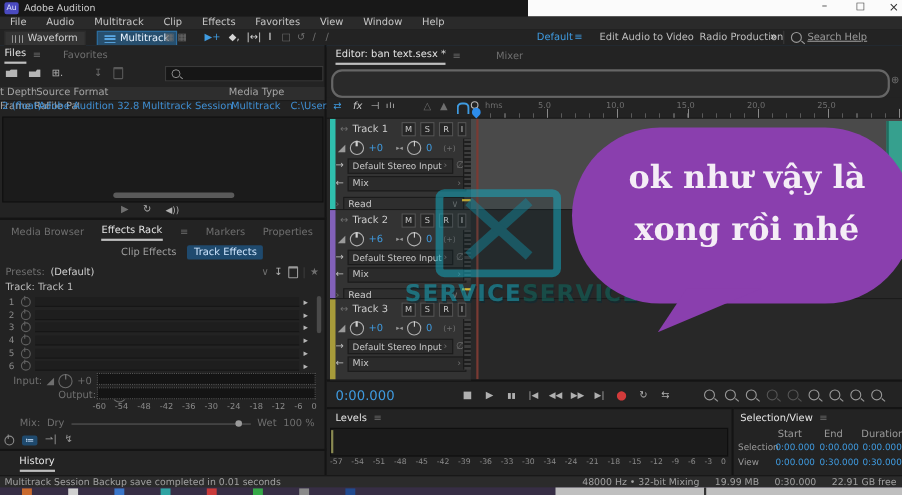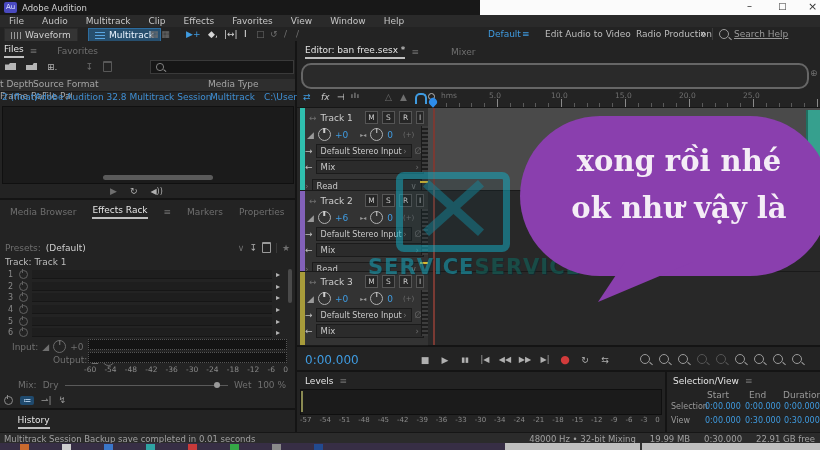--- a/index.html
+++ b/index.html
@@ -130,20 +130,24 @@
 </div>
 
 <div class="abs panel" style="left:0;top:198px;width:295px;height:210px;border-top:2px solid #141414;border-right:2px solid #141414;">
   <div class="abs row" style="left:10px;top:5px;gap:16px;">
     <span class="dim">Media Browser</span>
     <span class="white tab-underline" style="padding-bottom:2px;">Effects Rack</span>
     <span class="dim">≡</span>
     <span class="dim">Markers</span>
     <span class="dim">Properties</span>
   </div>
+  <div class="abs row" style="left:110px;top:23px;gap:10px;">
+    <span style="color:#9f9f9f;">Clip Effects</span>
+    <span style="background:#1f4a6e;color:#cfe6ff;padding:1.5px 6px;border-radius:2px;">Track Effects</span>
+  </div>
   <div class="abs row" style="left:5px;top:42px;width:285px;gap:5px;">
     <span class="dim">Presets:</span>
     <span style="color:#cfcfcf;">(Default)</span>
     <span class="dim" style="margin-left:auto;">∨</span>
     <span style="color:#b5b5b5;">↧</span>
     <span class="trash"></span>
     <span style="width:1px;height:10px;background:#3a3a3a;"></span>
     <span class="dim">★</span>
   </div>
   <span class="abs" style="left:5px;top:57px;color:#bdbdbd;">Track: Track 1</span>
@@ -234,21 +238,21 @@
   <div class="abs row" style="left:10px;top:5px;gap:6px;flex-direction:column;">
     <span class="white tab-underline" style="padding-bottom:2px;">History</span>
     <span class="dim">≡</span>
     <span class="dim" style="margin-left:22px;">Video</span>
   </div>
 </div>
 
 <div class="abs panel" style="left:297px;top:41px;width:523px;height:329px;overflow:hidden;">
 
   <div class="abs row" style="left:8px;top:4px;gap:6px;">
-    <span class="white tab-underline" style="padding-bottom:2px;">Editor: ban free.sesx *</span>
+    <span class="white tab-underline" style="padding-bottom:2px;">Editor: ban text.sesx *</span>
     <span class="dim">≡</span>
     <span class="dim" style="margin-left:26px;">Mixer</span>
   </div>
 
   <div class="abs" style="left:4px;top:22px;width:504px;height:22px;background:#2a2a2a;border:2px solid #666;border-radius:10px;"></div>
   <span class="abs dim" style="left:513px;top:27px;">⊕</span>
 
   <div class="abs" style="left:0;top:48px;width:523px;height:18px;background:#232323;border-bottom:1px solid #161616;">
     <span class="abs" style="left:6px;top:3px;color:#3f9be0;">⇄</span>
     <span class="abs" style="left:24px;top:3px;color:#c8c8c8;font-style:italic;">fx</span>
@@ -441,22 +445,22 @@
     <span style="position:absolute;left:46px;top:-8px;width:9px;height:74px;background:#117e92;transform:rotate(-48deg);"></span>
   </div>
   <div style="font-size:21px;font-weight:bold;letter-spacing:1px;margin-top:3px;text-shadow:1px 1px 0 #0a2a33;">
     <span style="color:#14a7bd;">SERVICE</span><span style="color:#0d6b61;">SERVICE</span>
   </div>
 </div>
 
 <div class="abs" style="left: 520px; top: 116px; width: 310px; height: 160px; border-radius: 80px; z-index: 5; background-color: rgb(138, 63, 174);"></div>
 <div class="abs" style="left: 598px; top: 262px; width: 95px; height: 40px; clip-path: polygon(28% 0px, 100% 0px, 0px 100%); z-index: 5; background-color: rgb(138, 63, 174);"></div>
 <div class="abs" style="left: 540px; top: 138px; width: 278px; z-index: 6; text-align: center; font-family: &quot;DejaVu Serif&quot;, serif; font-weight: bold; font-size: 29px; line-height: 47px; color: rgb(244, 237, 246);">
+  <div>ok như vậy là</div>
   <div>xong rồi nhé</div>
-  <div>ok như vậy là</div>
 </div>
 
 <div class="abs panel" style="left:297px;top:370px;width:368px;height:62px;border-top:2px solid #141414;border-right:2px solid #141414;">
   <div class="row" style="margin:4px 0 0 8px;gap:6px;">
     <span class="white">Levels</span>
     <span class="dim">≡</span>
   </div>
   <div class="abs" style="left:3px;top:17px;width:360px;height:24px;background:#1b1b1b;border:1px solid #0f0f0f;">
     <span class="abs" style="left:0;top:1px;width:2px;height:21px;background:#8a8a52;"></span>
   </div>

